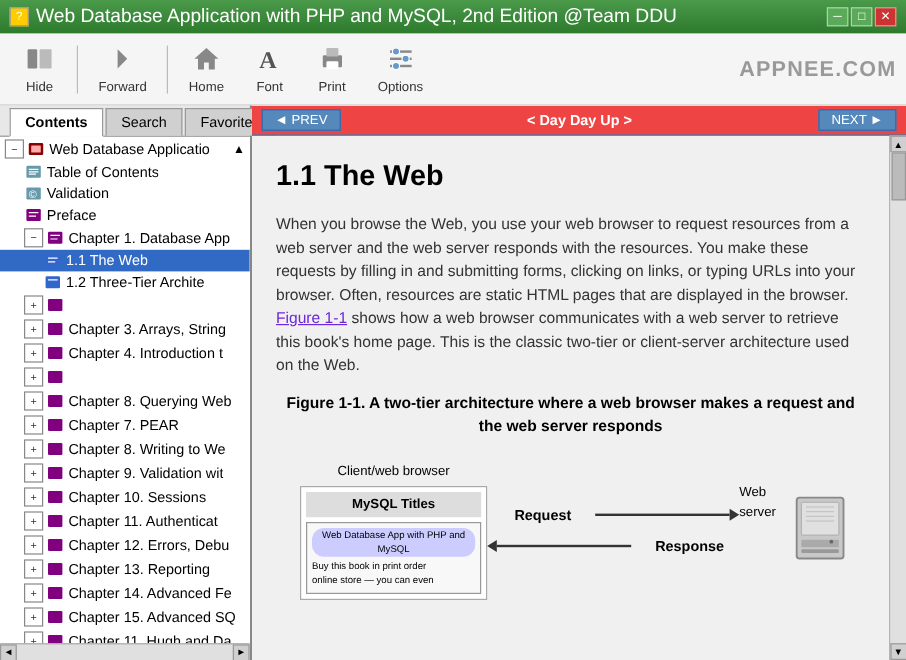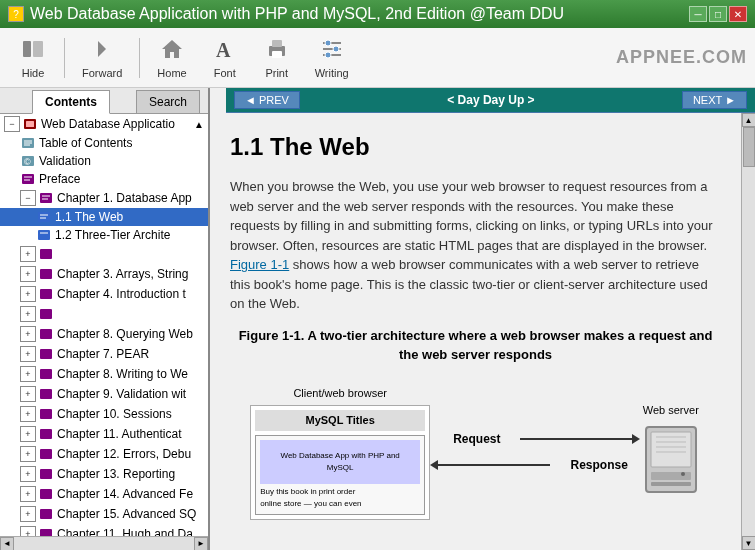--- a/index.html
+++ b/index.html
@@ -43,21 +43,21 @@
       gap: 2px;
       min-width: 50px;
     }
     .toolbar-btn .tb-icon { font-size: 22px; line-height: 1; }
     .toolbar-btn .tb-label { font-size: 11px; color: #333; }
     .toolbar-divider { width: 1px; background: #bbb; height: 40px; margin: 0 4px; }
     .appnee-logo { margin-left: auto; color: #999; font-size: 18px; font-weight: bold; letter-spacing: 1px; }
 
     
     .tab-bar { background: #e8e8e8; border-bottom: 1px solid #999; display: flex; height: 26px; align-items: flex-end; padding-left: 8px; }
-    .tab { padding: 4px 12px; border: 1px solid #999; border-bottom: none; cursor: pointer; font-size: 12px; background: #d0d0d0; margin-right: 2px; margin-left: 24px; }
+    .tab { padding: 4px 12px; border: 1px solid #999; border-bottom: none; cursor: pointer; font-size: 12px; background: #d0d0d0; margin-right: 2px; }
     .tab.active { background: white; font-weight: bold; border-bottom: 1px solid white; margin-bottom: -1px; }
 
     
     .sidebar {
       width: 210px;
       border-right: 2px solid #888;
       background: white;
       overflow-y: auto;
       overflow-x: hidden;
       flex-shrink: 0;
@@ -71,27 +71,26 @@
       white-space: nowrap;
       overflow: hidden;
     }
     .tree-item.selected { background: #316ac5; color: white; }
     .tree-item .expander { width: 16px; height: 16px; border: 1px solid #888; background: white; color: #333; font-size: 9px; display: flex; align-items: center; justify-content: center; flex-shrink: 0; margin-right: 2px; }
     .tree-item .item-icon { width: 16px; height: 14px; flex-shrink: 0; margin-right: 3px; display: flex; align-items: center; justify-content: center; }
     .tree-item .item-label { overflow: hidden; text-overflow: ellipsis; }
     .indent-1 { padding-left: 20px; }
     .indent-2 { padding-left: 36px; }
     .nav-bar {
-      background: #0f766e;
+      background: #ef4444;
       display: flex;
       align-items: center;
       justify-content: space-between;
       padding: 3px 8px;
       border-bottom: 1px solid #4477aa;
-      margin-left: 16px;
     }
     .nav-btn {
       background: #5588bb;
       border: 1px solid #3366aa;
       color: white;
       padding: 2px 10px;
       font-size: 11px;
       cursor: pointer;
       display: flex; align-items: center; gap: 4px;
     }
@@ -99,35 +98,35 @@
 
     .content-body {
       flex: 1;
       padding: 16px 20px;
       overflow-y: auto;
       font-size: 13px;
       line-height: 1.5;
     }
     .content-body h1 { font-size: 24px; font-weight: bold; margin-bottom: 12px; color: #000; }
     .content-body p { margin-bottom: 10px; color: #333; }
-    .content-body a { color: #0369a1; text-decoration: underline; }
+    .content-body a { color: #6d28d9; text-decoration: underline; }
     .fig-caption { text-align: center; font-weight: bold; font-size: 13px; margin: 12px 0 10px 0; }
 
     .figure-diagram {
       display: flex;
       align-items: center;
       justify-content: space-around;
       padding: 10px 20px;
       font-size: 12px;
     }
     .client-box {
       border: 1px solid #aaa;
       background: white;
       padding: 4px;
-      width: 180px;
+      width: 156px;
       font-size: 10px;
     }
     .client-box .client-header {
       background: #ddd;
       text-align: center;
       padding: 2px;
       font-weight: bold;
       font-size: 11px;
       margin-bottom: 4px;
     }
@@ -248,21 +247,21 @@
     <span class="tb-icon">
       <svg width="24" height="24" viewBox="0 0 24 24">
           <rect x="3" y="5" width="18" height="2" fill="#888"></rect>
           <rect x="3" y="11" width="18" height="2" fill="#888"></rect>
           <rect x="3" y="17" width="18" height="2" fill="#888"></rect>
           <circle cx="8" cy="6" r="3" fill="#6699cc" stroke="white" stroke-width="1"></circle>
           <circle cx="16" cy="12" r="3" fill="#6699cc" stroke="white" stroke-width="1"></circle>
           <circle cx="8" cy="18" r="3" fill="#6699cc" stroke="white" stroke-width="1"></circle>
         </svg>
     </span>
-    <span class="tb-label">Writing</span>
+    <span class="tb-label">Options</span>
   </div>
   <div class="appnee-logo">APPNEE.COM</div>
 </div>
 
 <div style="display:flex; height: calc(550px - 28px - 60px);">
 
   <div style="width: 210px; display: flex; flex-direction: column; border-right: 2px solid #888; flex-shrink:0;">
     <div class="tab-bar">
       <div class="tab active">Contents</div>
       <div class="tab">Search</div>
@@ -505,21 +504,21 @@
 
         <div class="fig-caption">Figure 1-1. A two-tier architecture where a web browser makes a request and the web server responds</div>
 
         <div class="figure-diagram">
 
           <div style="display:flex; flex-direction:column; align-items:center;">
             <div style="font-size:11px; margin-bottom:4px;">Client/web browser</div>
             <div class="client-box">
               <div class="client-header">MySQL Titles</div>
               <div class="client-screen">
-                <div style="background:#ccccff; padding:10px; margin-bottom:2px; font-size:8px; text-align:center;">Web Database App with PHP and<br>MySQL</div>
+                <div style="background:#ccccff; padding:0; margin-bottom:2px; font-size:8px; text-align:center;border-radius:10px;">Web Database App with PHP and<br>MySQL</div>
                 <div style="font-size:8px;">Buy this book in print order<br>online store — you can even</div>
               </div>
             </div>
           </div>
 
           <div class="arrows-section">
             <div class="arrow-row">
               <span style="font-size:12px; font-weight:bold; width:70px; text-align:right;">Request</span>
               <div style="position:relative; width:120px; height:14px; display:flex; align-items:center;">
                 <div style="height:2px; background:#333; flex:1;"></div>
@@ -528,21 +527,21 @@
             </div>
             <div class="arrow-row">
               <div style="position:relative; width:120px; height:14px; display:flex; align-items:center; flex-direction:row-reverse;">
                 <div style="height:2px; background:#333; flex:1;"></div>
                 <div style="border-right:8px solid #333; border-top:5px solid transparent; border-bottom:5px solid transparent;"></div>
               </div>
               <span style="font-size:12px; font-weight:bold; width:70px;">Response</span>
             </div>
           </div>
 
-          <div style="display:flex; flex-direction:column; align-items:center;">
+          <div style="display:flex; flex-direction:row; ">
             <div style="font-size:11px; margin-bottom:4px;">Web server</div>
             <svg width="60" height="80" viewBox="0 0 60 80">
 
               <rect x="5" y="5" width="50" height="65" rx="3" fill="#c8c8c8" stroke="#888" stroke-width="2"></rect>
               <rect x="10" y="10" width="40" height="35" rx="1" fill="#e0e0e0" stroke="#aaa" stroke-width="1"></rect>
               <rect x="10" y="50" width="40" height="8" rx="1" fill="#aaa"></rect>
               <rect x="10" y="60" width="40" height="4" rx="1" fill="#999"></rect>
 
               <line x1="15" y1="15" x2="45" y2="15" stroke="#bbb" stroke-width="1"></line>
               <line x1="15" y1="20" x2="45" y2="20" stroke="#bbb" stroke-width="1"></line>

